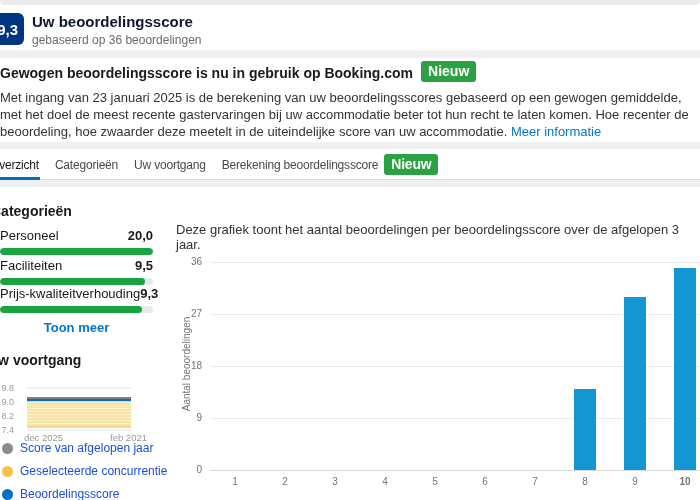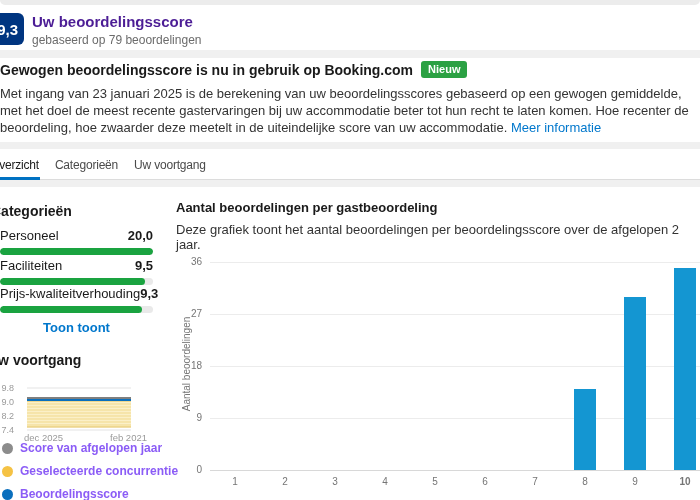--- a/index.html
+++ b/index.html
@@ -6,32 +6,32 @@
   body{width:700px;height:500px;overflow:hidden;font-family:"Liberation Sans",sans-serif;-webkit-font-smoothing:antialiased;}
   #screen{position:relative;width:700px;height:500px;overflow:hidden;background:#fff;}
 
   .top-strip{position:absolute;left:0;top:0;width:700px;height:5px;background:#ececec;border-radius:0 0 6px 6px;}
 
   
   .score-badge{position:absolute;left:-14px;top:13px;width:38px;height:32px;background:#003580;border-radius:6px;
     color:#fff;font-size:15px;font-weight:bold;display:flex;align-items:center;justify-content:flex-end;
     padding-right:6px;box-sizing:border-box;}
   .header-text{position:absolute;left:32px;top:13px;}
-  .header-title{font-size:15px;font-weight:bold;color:#4c1d95;}
+  .header-title{font-size:15px;font-weight:bold;color:#0f172a;}
   .header-sub{font-size:12px;color:#6b6b6b;margin-top:3px;}
 
   .gap{position:absolute;left:0;width:700px;background:#f0f0f0;}
   .gap1{top:50px;height:8px;}
   .gap2{top:142px;height:7px;}
   .gap3{top:180px;height:7px;}
 
   
   .banner{position:absolute;left:0;top:61px;width:700px;}
   .banner-title{font-size:14px;font-weight:bold;color:#1a1a1a;}
-  .badge-green{display:inline-block;background:#2ba143;color:#fff;font-size:11px;font-weight:bold;
+  .badge-green{display:inline-block;background:#2ba143;color:#fff;font-size:14px;font-weight:bold;
     padding:2px 7px 3px;border-radius:3px;margin-left:8px;vertical-align:2px;}
   .banner-body{margin:7px 0 0;font-size:13px;line-height:17px;color:#333;width:698px;}
   .link{color:#0077cc;text-decoration:none;cursor:pointer;}
 
   
   .tabbar{position:absolute;left:0;top:149px;width:700px;height:31px;border-bottom:1px solid #dcdcdc;box-sizing:border-box;}
   .tabs{position:absolute;left:-11px;top:0;display:flex;gap:14px;align-items:center;height:31px;}
   .tab{font-size:12px;letter-spacing:-0.2px;color:#4a4a4a;white-space:nowrap;padding:0 1px;height:31px;
     display:flex;align-items:center;box-sizing:border-box;cursor:pointer;}
   .tab.active{color:#1a1a1a;border-bottom:3px solid #0071c2;padding-top:3px;}
@@ -49,21 +49,21 @@
   .cat-fill{height:100%;background:#1aa340;border-radius:4px;}
   .show-more{position:absolute;left:0;top:130px;width:153px;text-align:center;font-size:13px;font-weight:bold;color:#0077cc;cursor:pointer;}
 
   .progress-heading{position:absolute;left:-12px;top:162px;font-size:14px;font-weight:bold;color:#1a1a1a;}
   .mini-chart{position:absolute;left:0;top:193px;width:156px;height:60px;}
   .mini-ytick{position:absolute;left:-4px;width:18px;text-align:right;font-size:9px;color:#9a9a9a;}
   .mini-xtick{position:absolute;top:49px;font-size:9.5px;color:#9a9a9a;white-space:nowrap;}
   .legend{position:absolute;left:2px;top:251px;}
   .legend-item{display:flex;align-items:center;margin-bottom:9px;}
   .legend-dot{width:11px;height:11px;border-radius:50%;margin-right:7px;flex:none;}
-  .legend-label{font-size:12px;color:#8b5cf6;white-space:nowrap;font-weight:bold;}
+  .legend-label{font-size:12px;color:#1d4ed8;white-space:nowrap;}
 
   
   .chart-title{position:absolute;left:176px;top:200px;font-size:13px;font-weight:bold;color:#1a1a1a;}
   .chart-sub{position:absolute;left:176px;top:222px;font-size:13px;color:#333;}
   #plot{position:absolute;left:176px;top:252px;width:524px;height:240px;}
   .ylabel{position:absolute;left:10px;top:112px;transform:translate(-50%,-50%) rotate(-90deg);
     font-size:10px;color:#757575;white-space:nowrap;}
   .gridline{position:absolute;left:34px;right:0;height:1px;background:#ececec;}
   .gridline.zero{background:#d8d8d8;}
   .ytick{position:absolute;left:0;width:26px;text-align:right;font-size:10px;color:#757575;}
@@ -72,21 +72,21 @@
 </style>
 </head>
 <body>
 
 <div id="screen">
   <div class="top-strip"></div>
 
   <div class="score-badge">9,3</div>
   <div class="header-text">
     <div class="header-title">Uw beoordelingsscore</div>
-    <div class="header-sub">gebaseerd op 79 beoordelingen</div>
+    <div class="header-sub">gebaseerd op 36 beoordelingen</div>
   </div>
 
   <div class="gap gap1"></div>
 
   <div class="banner">
     <div class="banner-title">
       <span>Gewogen beoordelingsscore is nu in gebruik op Booking.com</span><span class="badge-green">Nieuw</span>
     </div>
     <p class="banner-body">
       <span>Met ingang van 23 januari 2025 is de berekening van uw beoordelingsscores gebaseerd op een gewogen gemiddelde, met het doel de meest recente gastervaringen bij uw accommodatie beter tot hun recht te laten komen. Hoe recenter de beoordeling, hoe zwaarder deze meetelt in de uiteindelijke score van uw accommodatie.</span>
@@ -94,20 +94,24 @@
     </p>
   </div>
 
   <div class="gap gap2"></div>
 
   <div class="tabbar">
     <div class="tabs">
       <div class="tab active">Overzicht</div>
       <div class="tab">Categorieën</div>
       <div class="tab">Uw voortgang</div>
+      <div class="tab">
+        <span>Berekening beoordelingsscore</span>
+          <span class="badge-green">Nieuw</span>
+      </div>
     </div>
   </div>
 
   <div class="gap gap3"></div>
 
   <div class="left-col">
     <div class="cat-heading">Categorieën</div>
 
     <div class="cat-row r0">
       <div class="cat-line">
@@ -132,21 +136,21 @@
     <div class="cat-row r2">
       <div class="cat-line">
         <span class="cat-label">Prijs-kwaliteitverhouding</span>
         <span class="cat-score">9,3</span>
       </div>
       <div class="cat-track">
         <div class="cat-fill" style="width: 93%; background: rgb(26, 163, 64);"></div>
       </div>
     </div>
 
-    <div class="show-more link">Toon toont</div>
+    <div class="show-more link">Toon meer</div>
 
     <div class="progress-heading">Uw voortgang</div>
 
     <div class="mini-chart">
       <span class="mini-ytick" style="top:0px">9.8</span>
       <span class="mini-ytick" style="top:14px">9.0</span>
       <span class="mini-ytick" style="top:28px">8.2</span>
       <span class="mini-ytick" style="top:42px">7.4</span>
       <svg width="134" height="48" style="position:absolute;left:0;top:4px">
         <line x1="27" y1="1" x2="131" y2="1" stroke="#e3e3e3" stroke-width="1"></line>
@@ -182,22 +186,21 @@
         <span class="legend-dot" style="background: rgb(245, 194, 68);"></span>
         <span class="legend-label">Geselecteerde concurrentie</span>
       </div>
       <div class="legend-item">
         <span class="legend-dot" style="background: rgb(10, 111, 189);"></span>
         <span class="legend-label">Beoordelingsscore</span>
       </div>
     </div>
   </div>
 
-  <div class="chart-title">Aantal beoordelingen per gastbeoordeling</div>
-  <div class="chart-sub">Deze grafiek toont het aantal beoordelingen per beoordelingsscore over de afgelopen 2 jaar.</div>
+  <div class="chart-sub">Deze grafiek toont het aantal beoordelingen per beoordelingsscore over de afgelopen 3 jaar.</div>
   <div id="plot">
     <span class="ylabel">Aantal beoordelingen</span>
   <div class="gridline zero" style="top: 218px;"></div>
       <span class="ytick" style="top: 212px;">0</span>
       <div class="gridline" style="top: 166px;"></div>
       <span class="ytick" style="top: 160px;">9</span>
       <div class="gridline" style="top: 114px;"></div>
       <span class="ytick" style="top: 108px;">18</span>
       <div class="gridline" style="top: 62px;"></div>
       <span class="ytick" style="top: 56px;">27</span>

